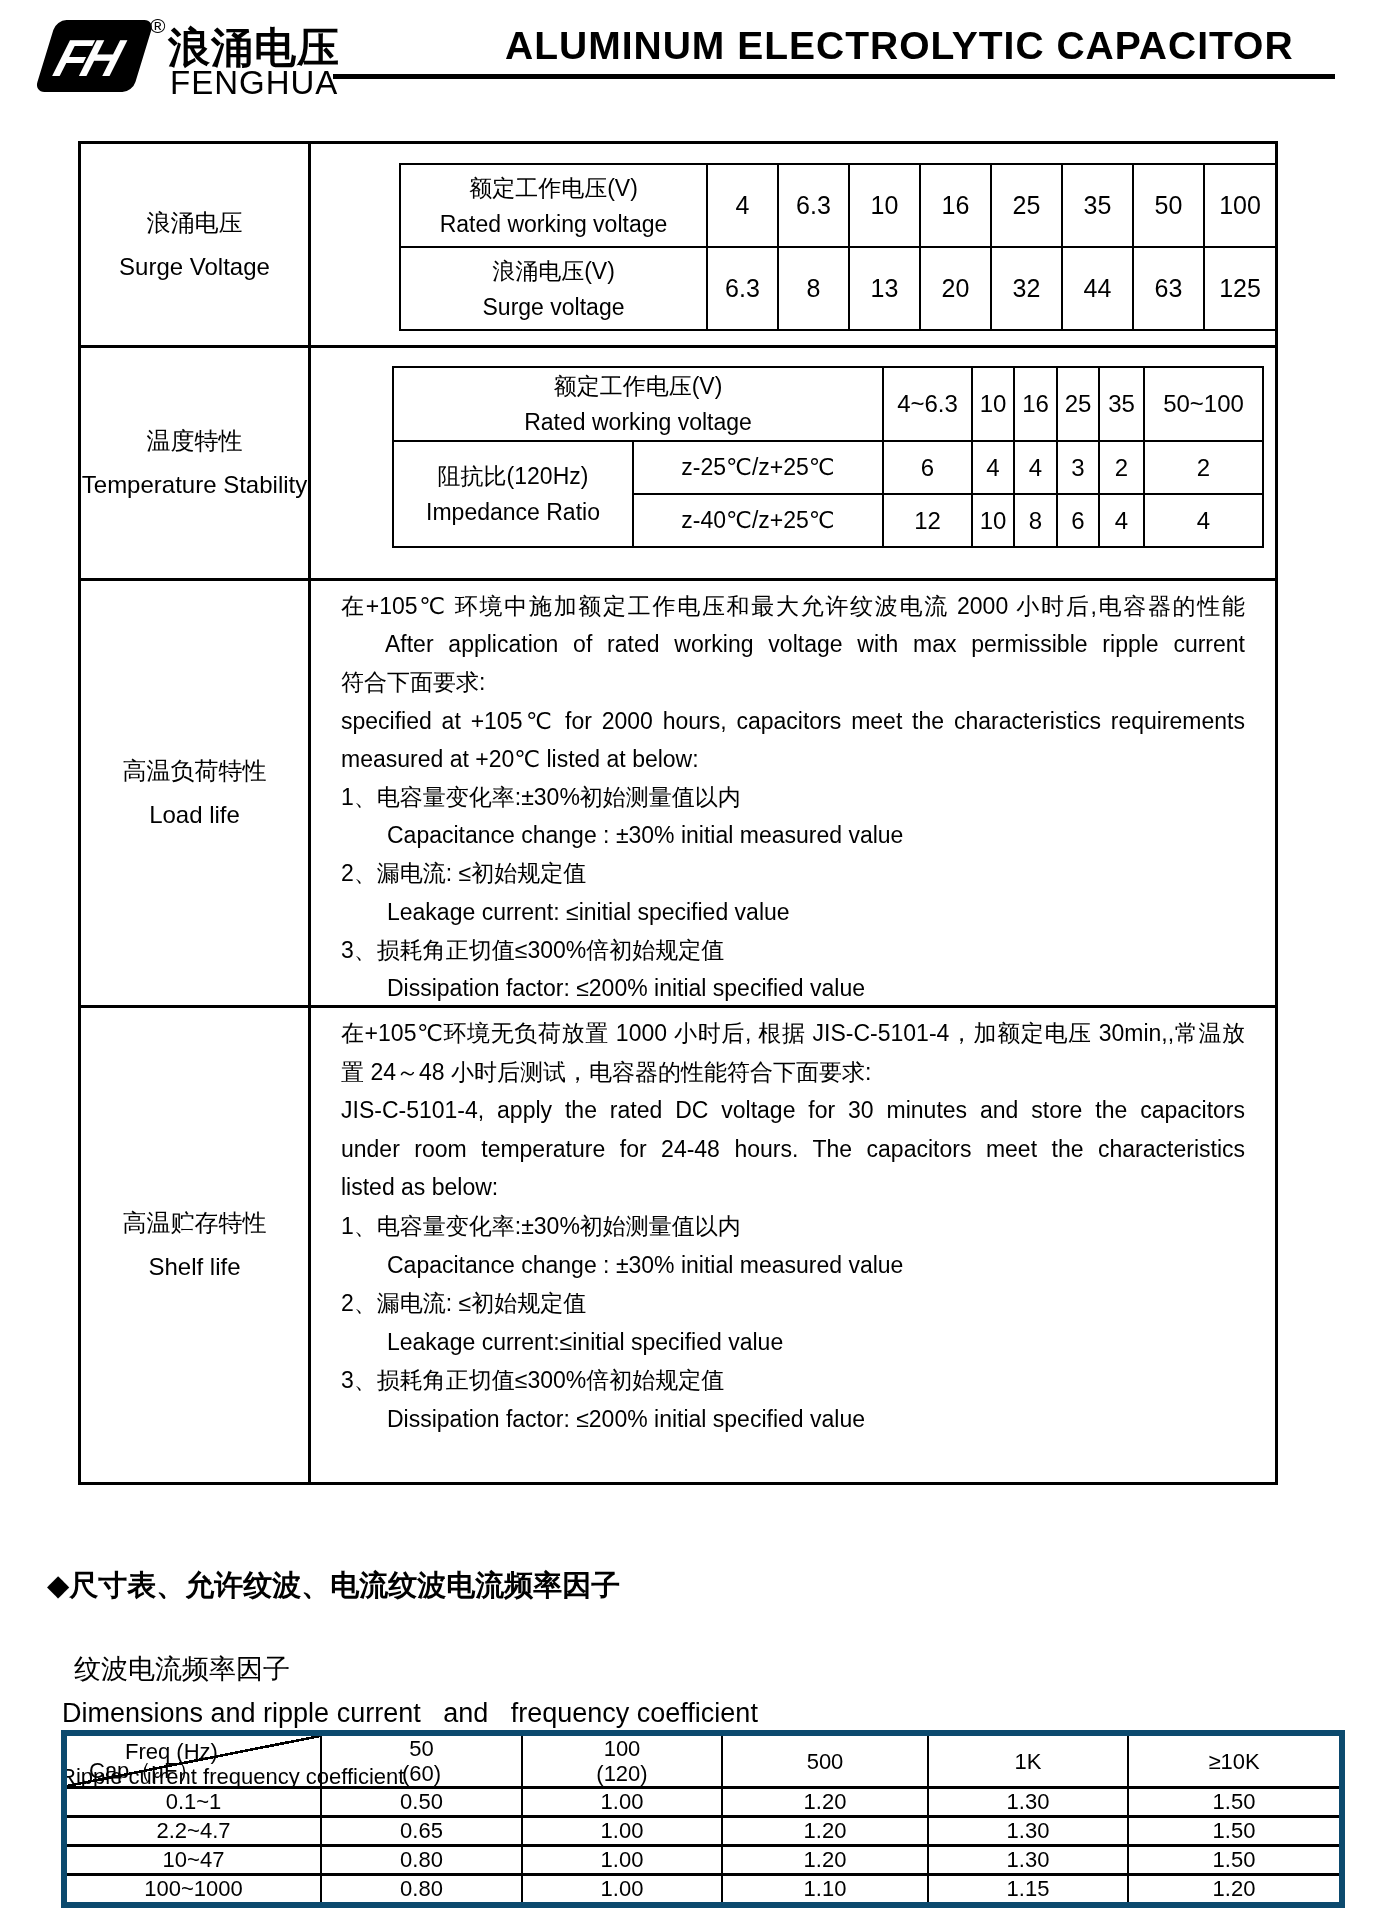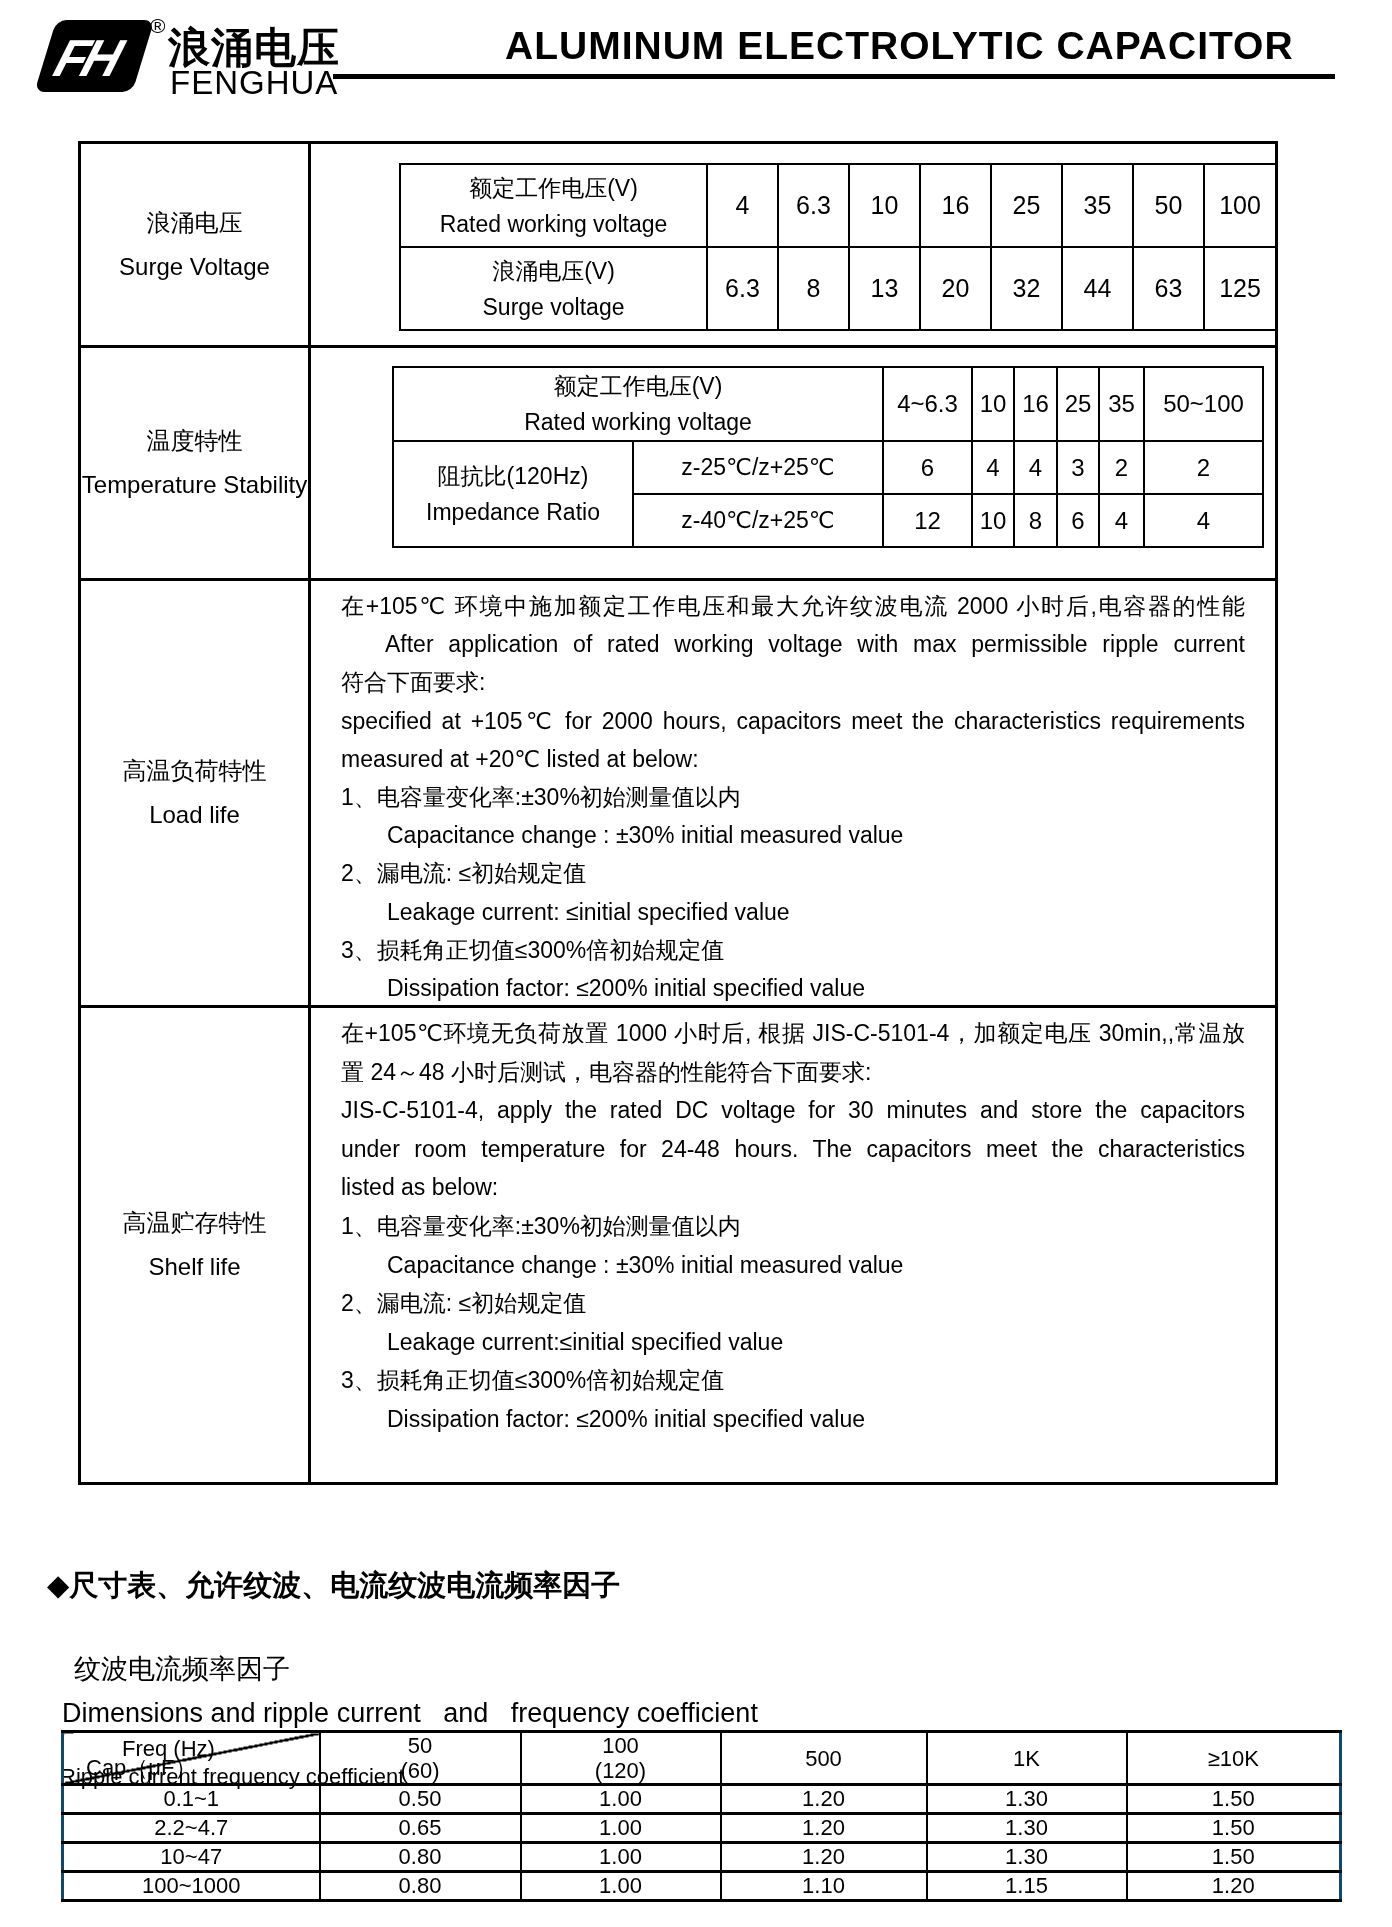--- a/index.html
+++ b/index.html
@@ -49,21 +49,21 @@
   .tline.ind { padding-left:46px; }
 
   
   .sec-h-cn  { position:absolute; left:47px;  top:1566px; font-size:29px; font-weight:bold; }
   .sec-h-en  { position:absolute; left:62px;  top:1698px; font-size:27px; white-space:pre; }
   .sec-s-cn  { position:absolute; left:74px;  top:1651px; font-size:27px; }
   .sec-s-en  { position:absolute; left:60px;  top:1764px; font-size:22px; }
 
   
   .freq-table { position:absolute; left:61px; top:1730px; width:1278px;
-                border-collapse:collapse; table-layout:fixed; border:3px solid #0c4a6e; }
+                border-collapse:collapse; table-layout:fixed; border:6px solid #0c4a6e; }
   .freq-table td { border:2px solid #000; border-top-width:3px; border-bottom-width:3px;
                    text-align:center; vertical-align:middle; font-size:22px; }
   .freq-table tr.fhead td { height:53px; line-height:25px; }
   .freq-table tr.frow  td { height:21px; }
   .diag { position:relative;
           background-image:linear-gradient(to bottom right,
              transparent calc(50% - 1.3px), #000 calc(50% - 1.3px),
              #000 calc(50% + 1.3px), transparent calc(50% + 1.3px)); }
   .diag .dtop { position:absolute; top:3px; left:58px; font-size:22px; }
   .diag .dbot { position:absolute; bottom:3px; left:22px; font-size:22px; }

